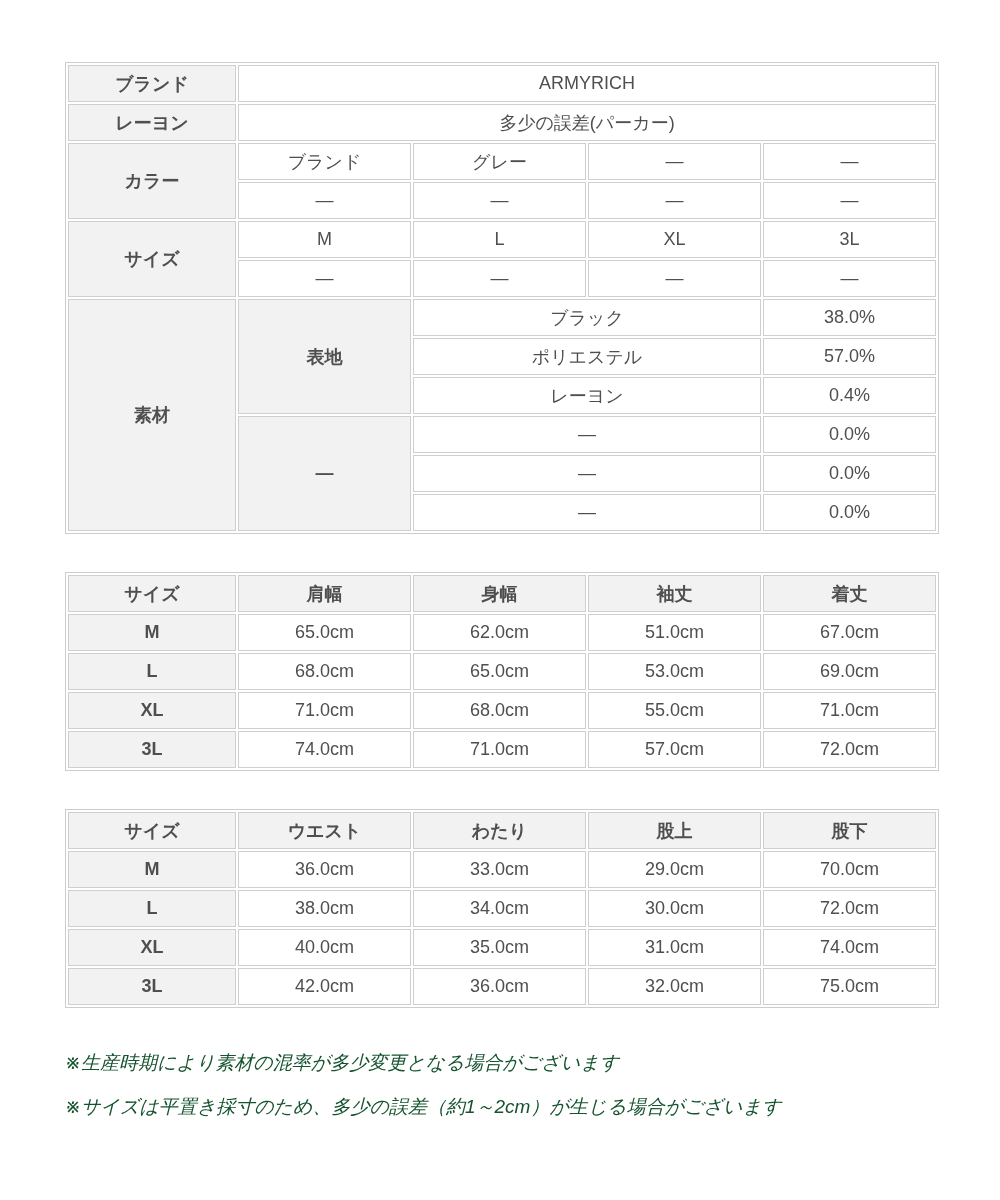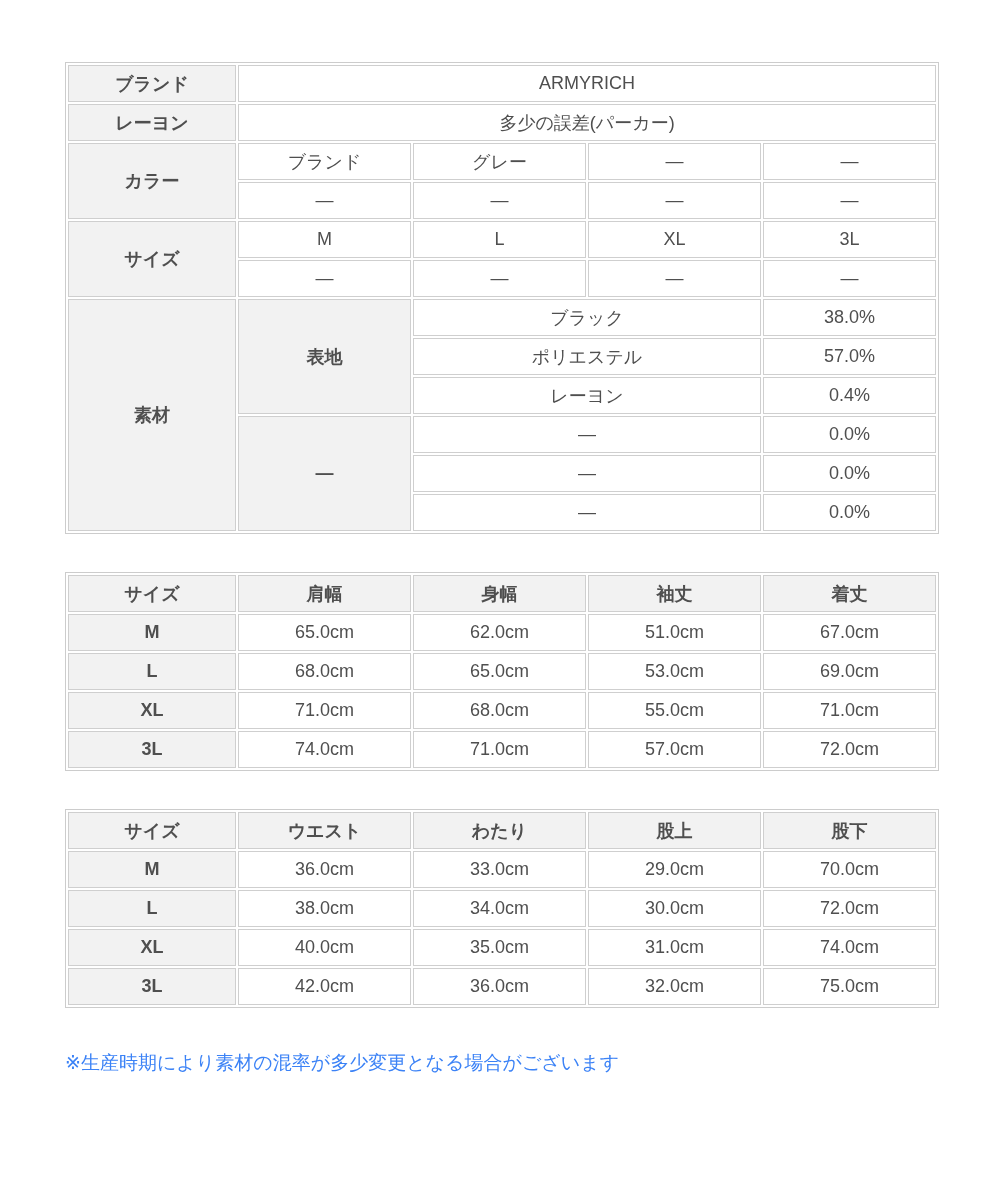--- a/index.html
+++ b/index.html
@@ -47,22 +47,23 @@
     background: #ffffff;
     font-weight: normal;
   }
   .notes {
     margin-top: 40px;
   }
   .note-line {
     margin: 0 0 15px 0;
     font-size: 19px;
     line-height: 29px;
-    color: #3b82f6;
+    color: #14532d;
     white-space: nowrap;
+    font-style: italic;
   }
 </style>
 </head>
 <body>
 
 <div class="page">
 
   <table class="sheet">
     <colgroup>
       <col class="c0">
@@ -225,15 +226,16 @@
         <td>42.0cm</td>
         <td>36.0cm</td>
         <td>32.0cm</td>
         <td>75.0cm</td>
       </tr>
     </tbody>
   </table>
 
   <div class="notes">
     <p class="note-line">※生産時期により素材の混率が多少変更となる場合がございます</p>
+    <p class="note-line">※サイズは平置き採寸のため、多少の誤差（約1～2cm）が生じる場合がございます</p>
   </div>
 
 </div>
 
 </body></html>

